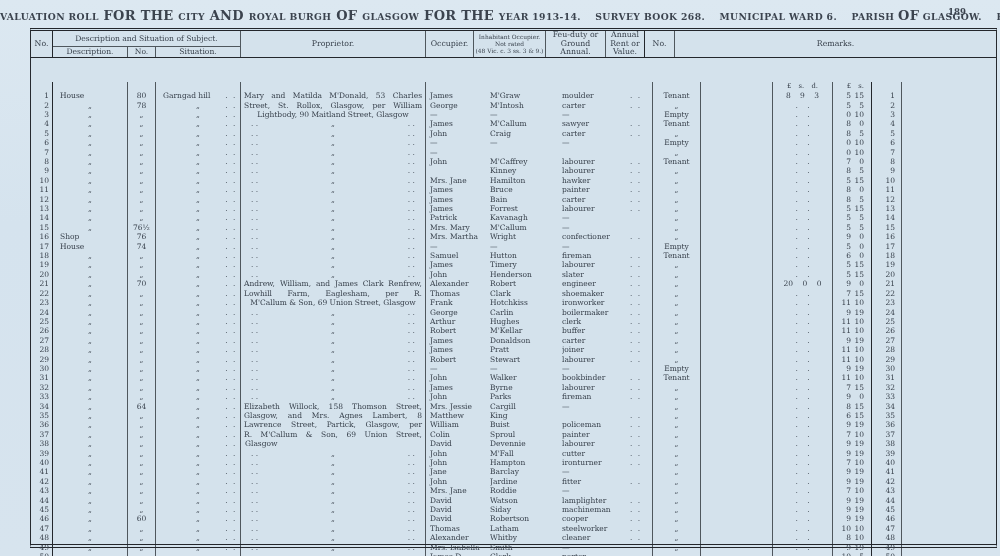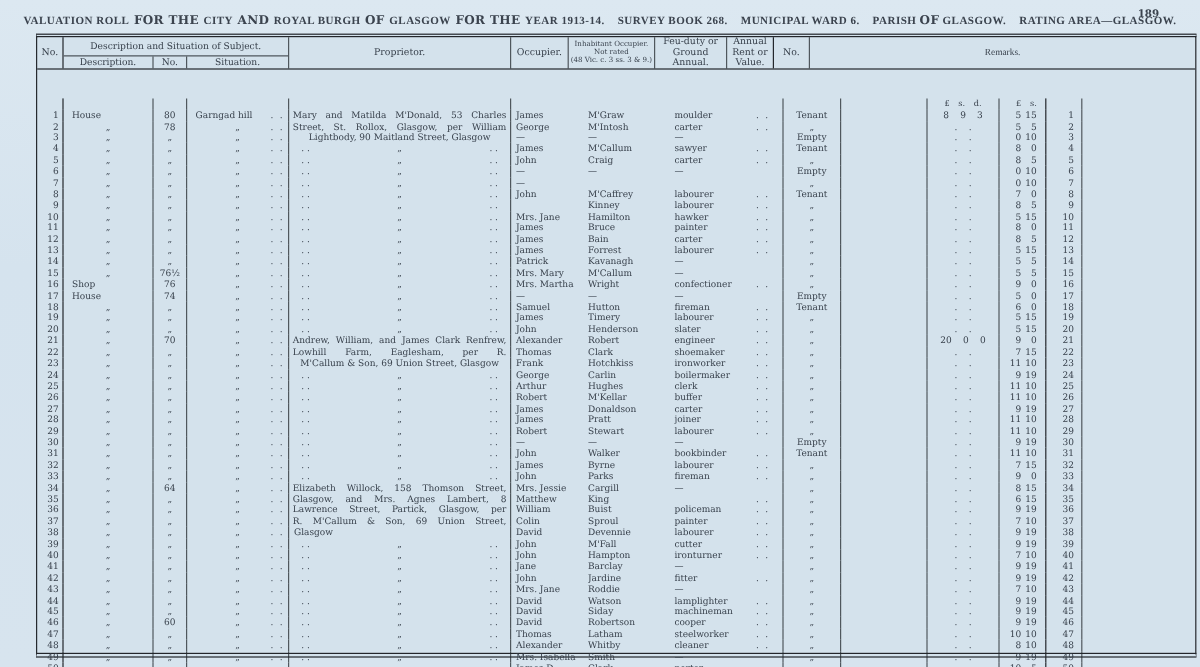--- a/index.html
+++ b/index.html
@@ -4,22 +4,22 @@
 <style>
   html,body{margin:0;padding:0;}
   .page{
     position:relative;width:1000px;height:556px;overflow:hidden;
     background:linear-gradient(180deg,#dce8f1 0%,#d5e3ee 40%,#d7e4ee 100%);
     font-family:"DejaVu Serif","Liberation Serif",serif;
     color:#39424d;
   }
   
   .title-row{position:absolute;top:5px;left:0;width:100%;text-align:center;white-space:pre;color:#3b434e;}
-  .tt-big{font-size:9.2px;font-weight:bold;text-transform:uppercase;letter-spacing:.4px;font-family:Liberation Serif, serif;}
-  .tt-small{font-size:10px;font-weight:bold;text-transform:uppercase;letter-spacing:.3px;}
+  .tt-big{font-size:9.2px;font-weight:bold;text-transform:uppercase;letter-spacing:.4px;}
+  .tt-small{font-size:13px;font-weight:bold;text-transform:uppercase;letter-spacing:.3px;}
   .page-num{position:absolute;top:7px;right:34px;font-size:8.6px;font-weight:bold;color:#3b434e;}
   
   .frame{
     position:absolute;left:30px;top:28px;width:967px;height:520px;
     box-sizing:border-box;
     border-left:1.6px solid #262a2f;border-right:1.6px solid #262a2f;
     border-top:3px double #23262b;border-bottom:4px double #23262b;
     background:#d4e2ec;
     display:flex;flex-direction:column;
   }
@@ -32,21 +32,21 @@
   .c-desc{width:75px;}
   .c-dno{width:28px;}
   .c-sit{width:85px;}
   .c-prop{width:185px;}
   .c-ten{width:227px;display:flex;}
   .c-occ{width:48px;}
   .c-inh{width:72px;}
   .c-feu{width:60px;}
   .c-rent{width:39px;}
   .c-no2{width:30px;}
-  .c-rem{flex:1;font-family:Liberation Serif, serif;}
+  .c-rem{flex:1;}
   .c-grp{width:188px;display:flex;flex-direction:column;}
   
   .thead{height:33px;border-bottom:1px solid #23272c;display:flex;}
   .th{display:flex;align-items:center;justify-content:center;text-align:center;font-size:7.8px;line-height:1.12;color:#39424d;}
   .th-inh{font-size:5.9px;line-height:1.18;flex-direction:column;}
   .grp-top{height:16px;box-sizing:border-box;border-bottom:1px solid rgba(35,40,46,.75);display:flex;align-items:center;justify-content:center;font-size:7.6px;}
   .grp-bot{flex:1;display:flex;}
   .grp-bot .cell{display:flex;align-items:center;justify-content:center;font-size:7.6px;}
   
   .money{height:9px;display:flex;font-size:6.8px;line-height:9px;margin-top:24px;}

